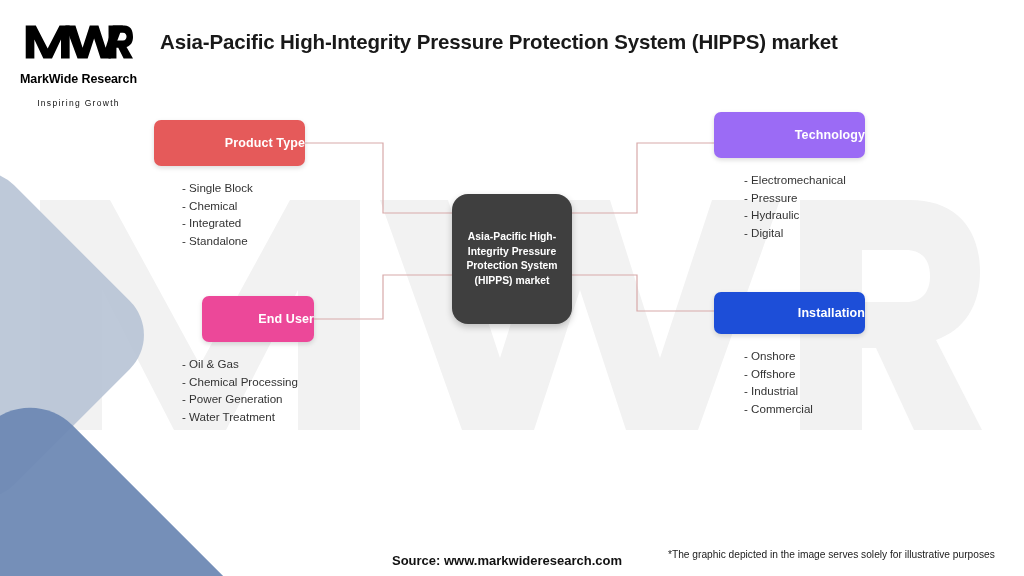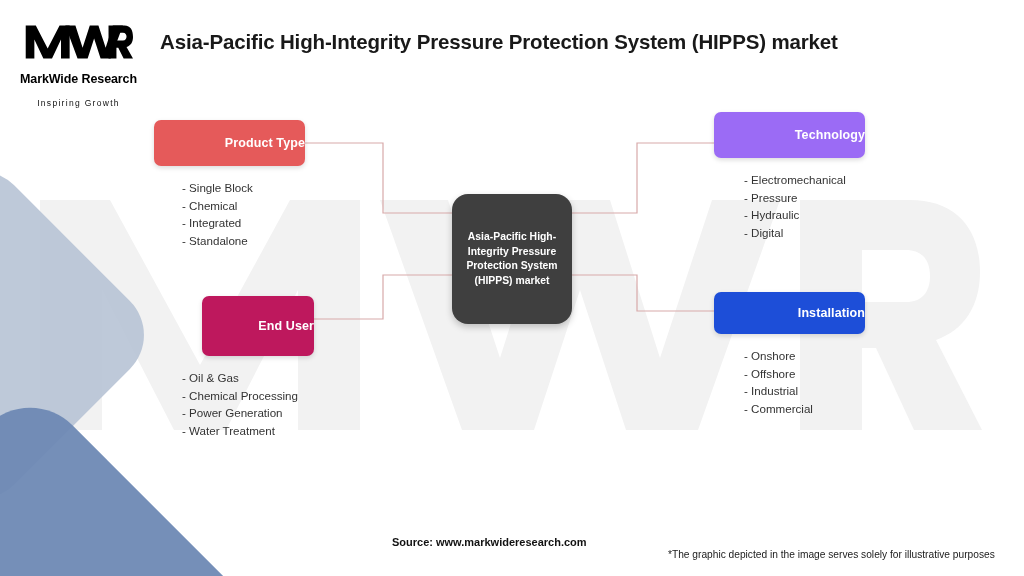--- a/index.html
+++ b/index.html
@@ -127,21 +127,21 @@
   
   #node-product-type { left: 154px; top: 120px; width: 151px; }
   #node-product-type .node-pill { height: 46px; background: #e55a5a; }
   #node-product-type .node-items { padding-left: 28px; }
 
   #node-technology { left: 714px; top: 112px; width: 151px; }
   #node-technology .node-pill { height: 46px; background: #9b6bf5; }
   #node-technology .node-items { padding-left: 30px; }
 
   #node-end-user { left: 154px; top: 296px; width: 160px; }
-  #node-end-user .node-pill { height: 60px; background: #be185d; margin-left: 48px; }
+  #node-end-user .node-pill { height: 46px; background: #ec4899; margin-left: 48px; }
   #node-end-user .node-items { padding-left: 28px; }
 
   #node-installation { left: 714px; top: 292px; width: 151px; }
   #node-installation .node-pill { height: 42px; background: #1d4ed8; }
   #node-installation .node-items { padding-left: 30px; }
 
   
   #node-hub {
     left: 452px;
     top: 194px;
@@ -160,22 +160,22 @@
     font-weight: bold;
     line-height: 14.5px;
     text-align: center;
     padding: 0 8px;
   }
 
   
   .footer-source {
     position: absolute;
     left: 392px;
-    top: 536px;
-    font-size: 11px;
+    top: 553px;
+    font-size: 13px;
     font-weight: bold;
     color: #111111;
     white-space: nowrap;
   }
   .footer-note {
     position: absolute;
     left: 668px;
     top: 549px;
     font-size: 10.2px;
     color: #1a1a1a;

